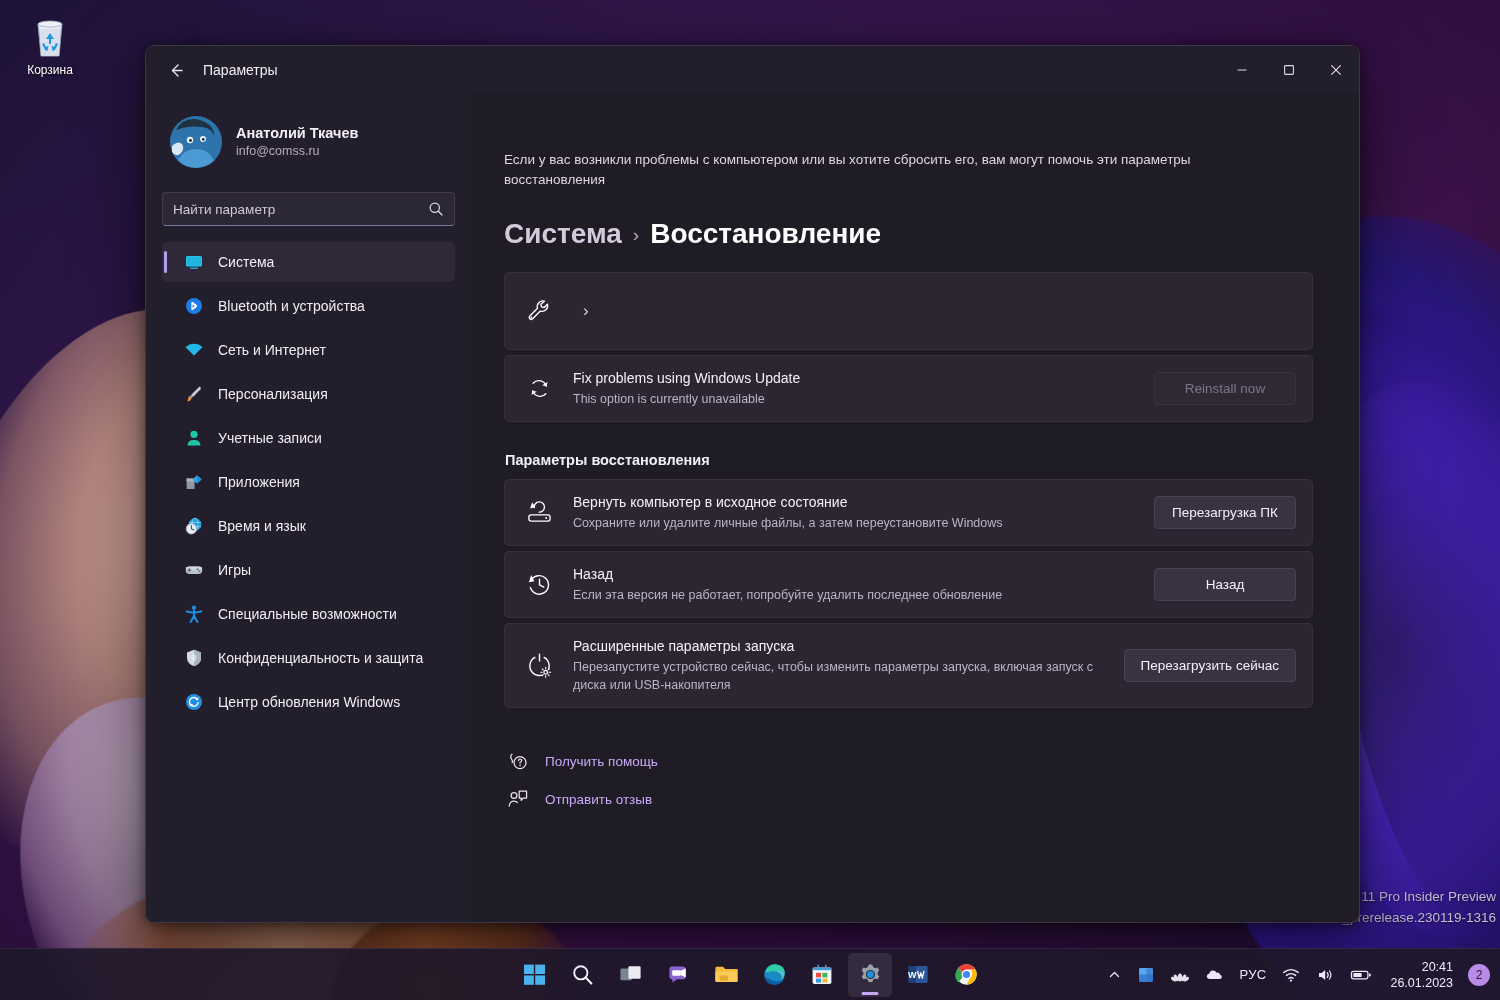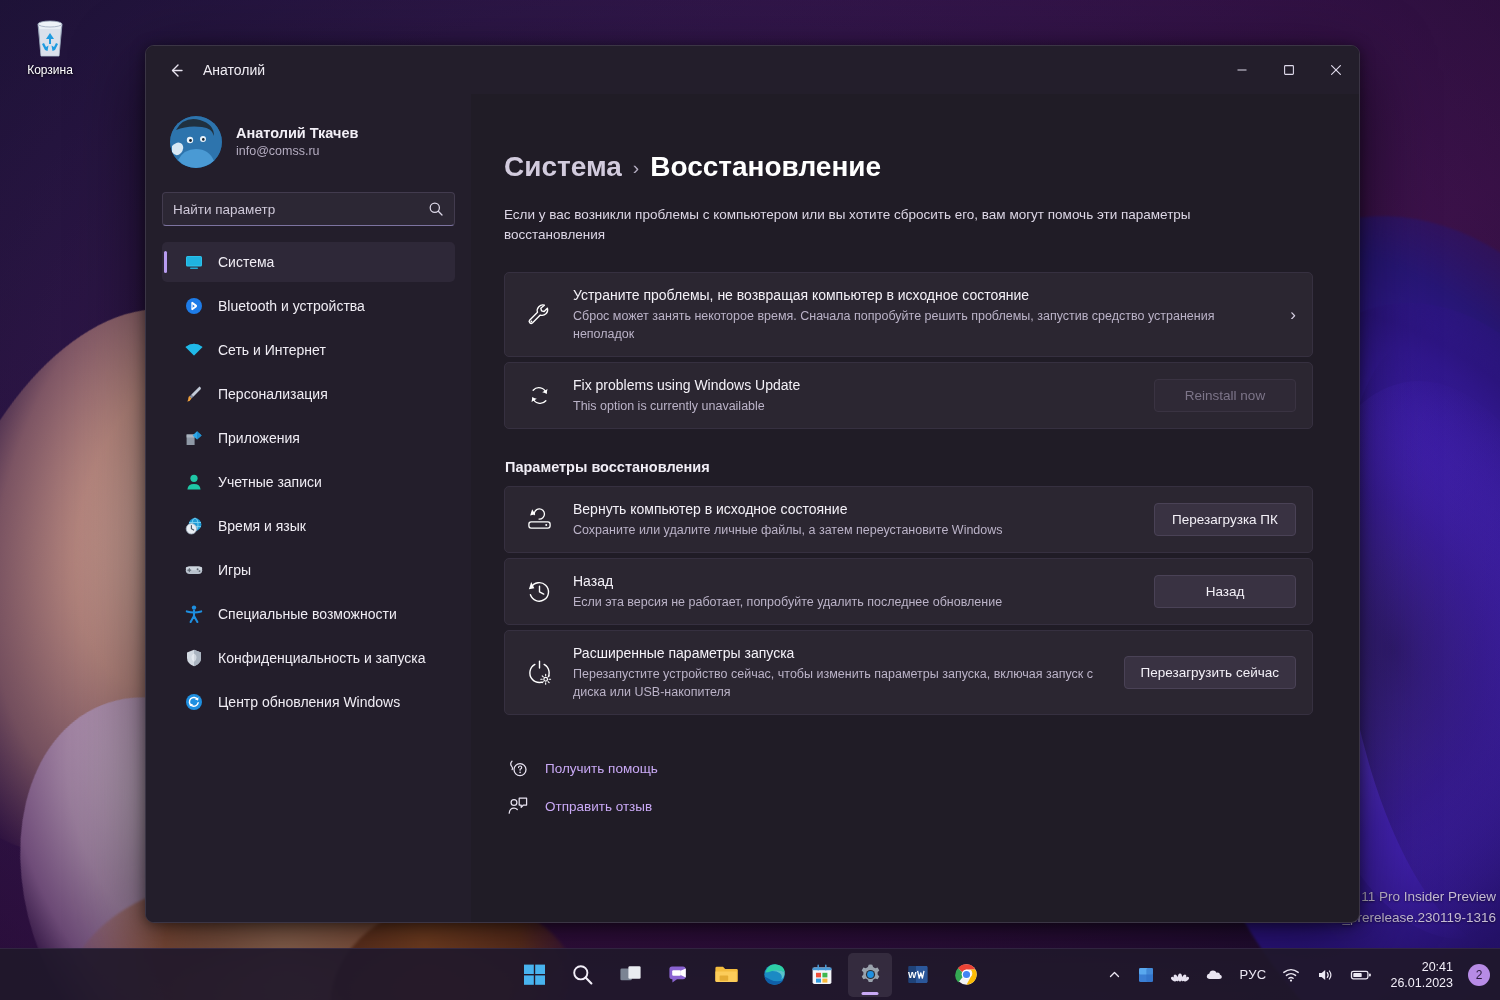--- a/index.html
+++ b/index.html
@@ -476,21 +476,21 @@
 
   <div id="settings-window">
 
     <div id="titlebar">
       <div id="back-button">
         <svg width="17" height="17" viewBox="0 0 17 17">
           <path d="M10 3 L4.5 8.5 L10 14" fill="none" stroke="#e8e4f0" stroke-width="1.4" stroke-linecap="round" stroke-linejoin="round"></path>
           <path d="M4.8 8.5 H14" stroke="#e8e4f0" stroke-width="1.4" stroke-linecap="round"></path>
         </svg>
       </div>
-      <div id="window-title">Анатолий</div>
+      <div id="window-title">Параметры</div>
       <div class="win-ctrls">
         <div class="win-btn">
           <svg width="12" height="12" viewBox="0 0 12 12">
             <path d="M1.5 6 H10.5" stroke="#ded9ea" stroke-width="1.1"></path>
           </svg>
         </div>
         <div class="win-btn">
           <svg width="12" height="12" viewBox="0 0 12 12">
             <rect x="1.6" y="1.6" width="8.8" height="8.8" fill="none" stroke="#ded9ea" stroke-width="1.1" rx="0.8"></rect>
           </svg>
@@ -571,36 +571,36 @@
                   <path d="M15.6 2.6 q1.7 1.2 1.3 2.4 L9.3 12.8 L7.2 10.7 L15 3 q0.3 -0.5 0.6 -0.4z" fill="#c3cbd8"></path>
                   <path d="M9.3 12.8 L7.2 10.7 L5.6 12.5 L7.5 14.4 Z" fill="#8e99ab"></path>
                   <path d="M5.6 12.5 L7.5 14.4 q-1 2.6 -4.3 3 q1.2 -1.5 1.1 -3 q0 -1.4 1.3 -2.9z" fill="#f0a03c"></path>
                 </svg>
               </span>
               <span class="nav-label">Персонализация</span>
             </div>
             <div class="nav-item">
               <span class="nav-icon">
                 <svg width="20" height="20" viewBox="0 0 20 20">
+                  <circle cx="10" cy="6.3" r="3.6" fill="#1fc7a6"></circle>
+                  <path d="M3.4 17.4 q0.6 -5.4 6.6 -5.4 q6 0 6.6 5.4 z" fill="#1fc7a6"></path>
+                </svg>
+              </span>
+              <span class="nav-label">Учетные записи</span>
+            </div>
+            <div class="nav-item">
+              <span class="nav-icon">
+                <svg width="20" height="20" viewBox="0 0 20 20">
                   <rect x="2.6" y="6.5" width="8" height="10.5" fill="#8f99a6"></rect>
                   <rect x="2.6" y="6.5" width="8" height="3" fill="#aab3bf"></rect>
                   <path d="M13 3.2 L17.6 7.4 L13 11.4 L8.6 7.4 Z" fill="#2ea7e8"></path>
                   <path d="M13 3.2 L17.6 7.4 L13 11.4 Z" fill="#1f8fd0"></path>
                 </svg>
               </span>
               <span class="nav-label">Приложения</span>
-            </div>
-            <div class="nav-item">
-              <span class="nav-icon">
-                <svg width="20" height="20" viewBox="0 0 20 20">
-                  <circle cx="10" cy="6.3" r="3.6" fill="#1fc7a6"></circle>
-                  <path d="M3.4 17.4 q0.6 -5.4 6.6 -5.4 q6 0 6.6 5.4 z" fill="#1fc7a6"></path>
-                </svg>
-              </span>
-              <span class="nav-label">Учетные записи</span>
             </div>
             <div class="nav-item">
               <span class="nav-icon">
                 <svg width="20" height="20" viewBox="0 0 20 20">
                   <circle cx="11" cy="8.5" r="6.4" fill="#1f9ad6"></circle>
                   <path d="M5 6.5 h12 M5 10.6 h12" stroke="#7fd4f2" stroke-width="0.9"></path>
                   <ellipse cx="11" cy="8.5" rx="3" ry="6.4" fill="none" stroke="#7fd4f2" stroke-width="0.9"></ellipse>
                   <circle cx="7.4" cy="12.8" r="5.2" fill="#e9eef4" stroke="#9fb0bf" stroke-width="0.8"></circle>
                   <path d="M7.4 9.6 V12.8 L9.7 14.1" fill="none" stroke="#45525f" stroke-width="1.1" stroke-linecap="round"></path>
                 </svg>
@@ -630,57 +630,53 @@
               <span class="nav-label">Специальные возможности</span>
             </div>
             <div class="nav-item">
               <span class="nav-icon">
                 <svg width="20" height="20" viewBox="0 0 20 20">
                   <path d="M10 1.8 L17 4.4 V10 q0 5.4 -7 8.2 Q3 15.4 3 10 V4.4 Z" fill="#d3dae2"></path>
                   <path d="M10 1.8 L17 4.4 V10 q0 5.4 -7 8.2 Z" fill="#aab4c0"></path>
                   <path d="M10 5.6 q2.6 1.3 2.6 3.7 q0 3 -2.6 4.6 q-2.6 -1.6 -2.6 -4.6 q0 -2.4 2.6 -3.7z" fill="#f2f6fa" opacity="0.55"></path>
                 </svg>
               </span>
-              <span class="nav-label">Конфиденциальность и запуска</span>
+              <span class="nav-label">Конфиденциальность и защита</span>
             </div>
             <div class="nav-item">
               <span class="nav-icon">
                 <svg width="20" height="20" viewBox="0 0 20 20">
                   <circle cx="10" cy="10" r="8" fill="#1e8fe0"></circle>
                   <path d="M13.6 7.6 a4.4 4.4 0 1 0 0.5 3.2" fill="none" stroke="#fff" stroke-width="1.5" stroke-linecap="round"></path>
                   <path d="M14.6 5.2 L13.9 8.3 L10.9 7.5 Z" fill="#fff"></path>
                   <path d="M5.6 14.6 L6.3 11.6 L9.2 12.4 Z" fill="#fff"></path>
                 </svg>
               </span>
               <span class="nav-label">Центр обновления Windows</span>
             </div>
           </div>
 
       </div>
 
       <div id="main">
 
+        <div id="page-desc">Если у вас возникли проблемы с компьютером или вы хотите сбросить его, вам могут помочь эти параметры восстановления</div>
+
         <div id="breadcrumb">
           <span id="bc-parent">Система</span><span id="bc-sep">›</span><span id="bc-current">Восстановление</span>
         </div>
-
-        <div id="page-desc">Если у вас возникли проблемы с компьютером или вы хотите сбросить его, вам могут помочь эти параметры восстановления</div>
 
         <div id="top-cards">
             <div class="card clickable tall">
               <span class="card-icon">
                 <svg width="26" height="26" viewBox="0 0 26 26">
                   <path d="M18.4 3.2 a5.6 5.6 0 0 0 -6.9 7.1 L3.6 18.2 a2 2 0 0 0 2.8 2.8 l7.9 -7.9 a5.6 5.6 0 0 0 7.1 -6.9 l-3.3 3.3 l-2.6 -0.7 l-0.7 -2.6 z" fill="none" stroke="#fff" stroke-width="1.35" stroke-linejoin="round"></path>
                   <circle cx="5.4" cy="19.5" r="0.9" fill="#fff"></circle>
                 </svg>
               </span>
-              <div class="card-text">
-                <div class="card-title">Устраните проблемы, не возвращая компьютер в исходное состояние</div>
-                <div class="card-sub">Сброс может занять некоторое время. Сначала попробуйте решить проблемы, запустив средство устранения неполадок</div>
-              </div>
               <span class="chev">›</span>
             </div>
             <div class="card clickable">
               <span class="card-icon">
                 <svg width="25" height="25" viewBox="0 0 26 26">
                   <path d="M20 10.5 A8 8 0 0 0 6.4 7.6" fill="none" stroke="#fff" stroke-width="1.4" stroke-linecap="round"></path>
                   <path d="M6 15.5 A8 8 0 0 0 19.6 18.4" fill="none" stroke="#fff" stroke-width="1.4" stroke-linecap="round"></path>
                   <path d="M21.3 6.3 L20.4 11 L15.8 9.6 Z" fill="#fff"></path>
                   <path d="M4.7 19.7 L5.6 15 L10.2 16.4 Z" fill="#fff"></path>
                 </svg>

